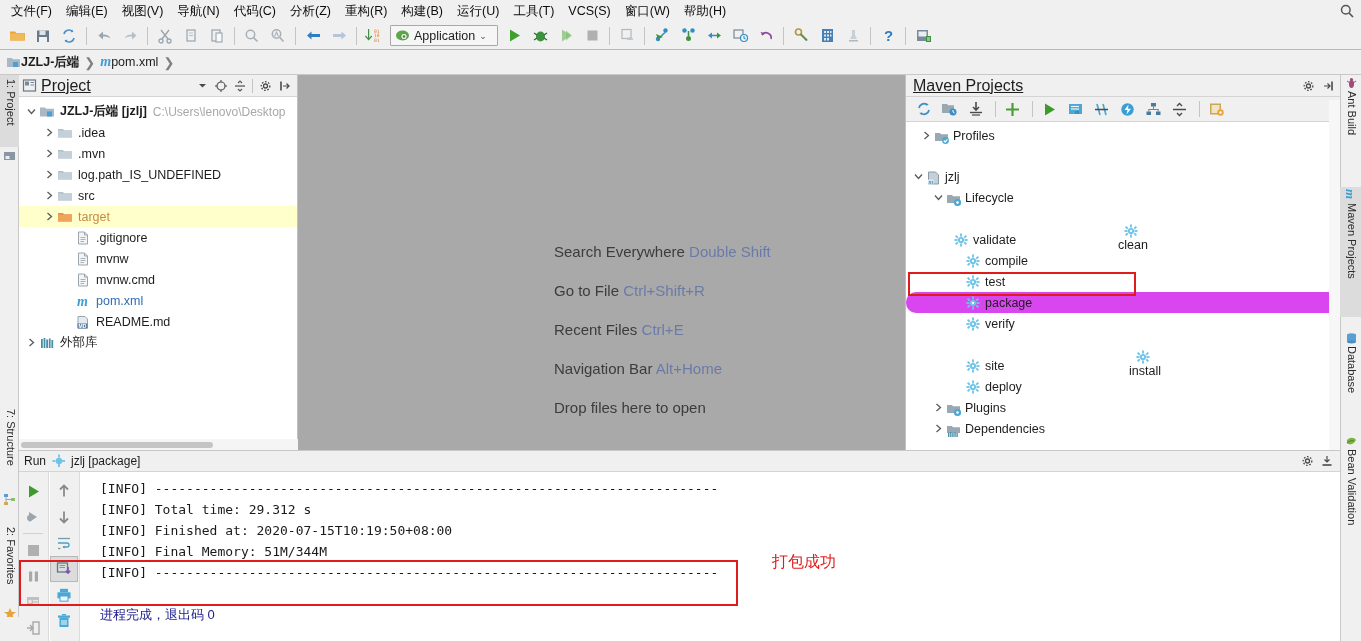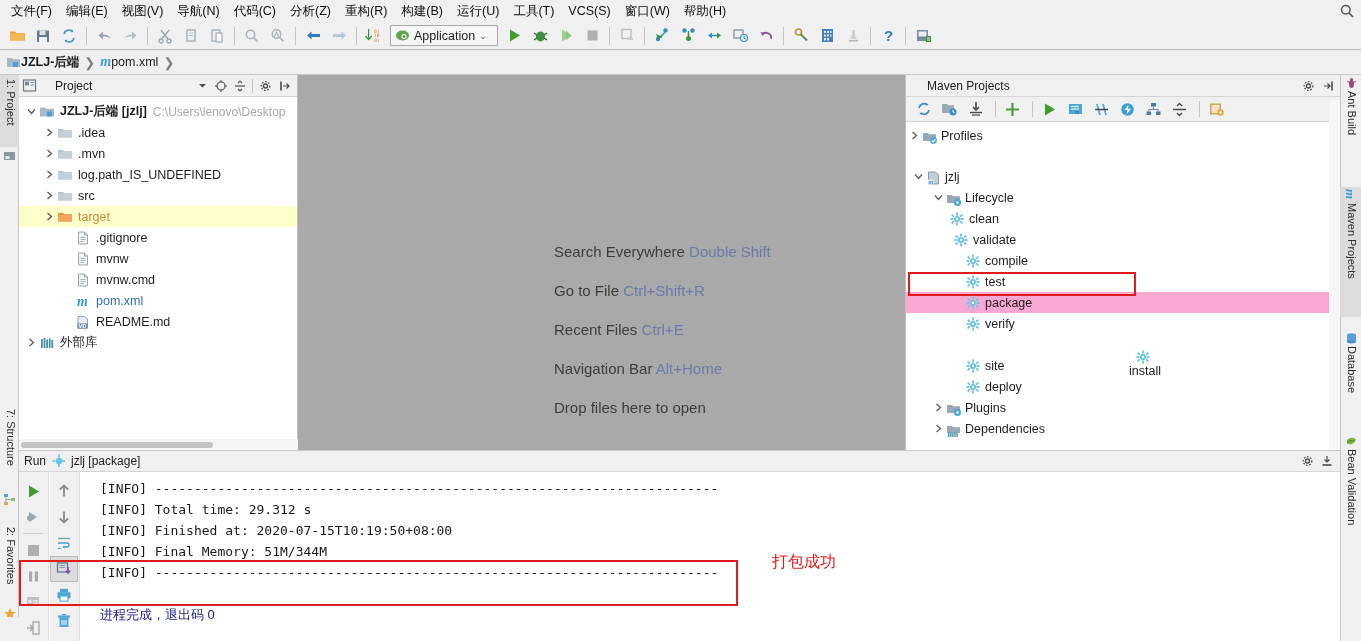--- a/index.html
+++ b/index.html
@@ -96,21 +96,21 @@
 
   
   .projpanel {
     position: absolute; top: 75px; left: 19px; width: 279px; height: 375px;
     background: #ffffff; border-right: 1px solid #c0c0c0;
   }
   .panelhdr {
     height: 22px; background: #f0f0f0; display: flex; align-items: center;
     padding: 0 3px; border-bottom: 1px solid #d4d4d4;
   }
-  .panelhdr-title { font-size: 12px; color: #1d1d1d; margin-left: 18px; }
+  .panelhdr-title { font-size: 16px; color: #1d1d1d; margin-left: 4px; text-decoration: underline; }
   .hdrbtn {
     width: 18px; height: 18px; display: flex; align-items: center;
     justify-content: center; margin-left: 1px;
   }
   .tree { padding: 4px 0 0 0; position: relative; }
   .trow {
     height: 21px; display: flex; align-items: center; padding-left: 4px;
     white-space: nowrap; font-size: 12.5px;
   }
   .trow.hl { background: #ffffcc; }
@@ -156,21 +156,21 @@
   }
   .mbtn {
     width: 23px; height: 21px; display: flex; align-items: center;
     justify-content: center; margin-right: 3px;
   }
   .msep { width: 1px; height: 16px; background: #c4c4c4; margin: 0 5px; }
   .mrow {
     height: 21px; display: flex; align-items: center; white-space: nowrap;
     font-size: 12.5px; position: relative;
   }
-  .mrow.sel { background: #f9a8d4; }
+  .mrow.sel { background: #d946ef; border-radius: 10px; }
   .mlabel { font-size: 12.5px; color: #1d1d1d; }
   .gear-ico { width: 14px; height: 14px; margin-right: 5px; flex: 0 0 14px; }
   .mvn-vscroll {
     position: absolute; right: 0; top: 25px; width: 11px; height: 350px;
     background: #f7f7f7;
   }
 
   
   .runpanel {
     position: absolute; top: 450px; left: 19px; width: 1321px; height: 191px;
@@ -854,21 +854,21 @@
         <svg width="17" height="17" viewBox="0 0 17 17">
           <rect x="2" y="2.5" width="11" height="11" fill="#c8a85a"></rect>
           <rect x="3.5" y="4" width="8" height="8" fill="#f0e4c4"></rect>
           <circle cx="12.5" cy="11.5" r="3.2" fill="#e8a33d"></circle>
           <circle cx="12.5" cy="11.5" r="1.2" fill="#fff"></circle>
         </svg>
       </div>
     </div>
 
     <div id="maven-tree" style="padding-top:3px;">
-        <div class="mrow" style="padding-left: 0;">
+        <div class="mrow" style="padding-left: 12px;">
           <span class="twist">
             <svg width="9" height="9" viewBox="0 0 9 9">
               <path d="M2.5 1l4 3.5-4 3.5" fill="none" stroke="#5a5a5a" stroke-width="1.3"></path>
             </svg>
           </span>
           <span class="gear-ico"><svg width="16" height="16" viewBox="0 0 16 16">
               <path d="M1 4h5l1 1.2h7V12H1z" fill="#9aa8b4"></path>
               <circle cx="11.5" cy="11.5" r="3.4" fill="#4aa8d4"></circle>
               <path d="M9.8 11.5l1.4 1.6 2.2-2.8" fill="none" stroke="#fff" stroke-width="1.2"></path>
             </svg></span>
@@ -893,21 +893,21 @@
               <path d="M1 2.5l3.5 4 3.5-4" fill="none" stroke="#5a5a5a" stroke-width="1.3"></path>
             </svg>
           </span>
           <span class="gear-ico"><svg width="16" height="16" viewBox="0 0 16 16">
               <path d="M1 4h5l1 1.2h7V12H1z" fill="#9aa8b4"></path>
               <circle cx="11.5" cy="11.5" r="3.6" fill="#4aa8d4"></circle>
               <circle cx="11.5" cy="11.5" r="1.3" fill="#fff"></circle>
             </svg></span>
           <span class="mlabel">Lifecycle</span>
         </div>
-        <div class="mrow" style="padding-left: 28px;">
+        <div class="mrow" style="padding-left: 20px; flex-direction: column;">
           <span class="twist"></span>
           <span class="gear-ico"><svg width="14" height="14" viewBox="0 0 14 14">
               <circle cx="7" cy="7" r="3.1" fill="#6ec4e8"></circle>
               <g fill="#6ec4e8">
                 <rect x="6.1" y="0.4" width="1.8" height="3.2"></rect>
                 <rect x="6.1" y="10.4" width="1.8" height="3.2"></rect>
                 <rect x="0.4" y="6.1" width="3.2" height="1.8"></rect>
                 <rect x="10.4" y="6.1" width="3.2" height="1.8"></rect>
                 <rect x="1.8" y="2.2" width="1.8" height="3" transform="rotate(-45 2.7 3.7)"></rect>
                 <rect x="10.4" y="8.8" width="1.8" height="3" transform="rotate(-45 11.3 10.3)"></rect>

